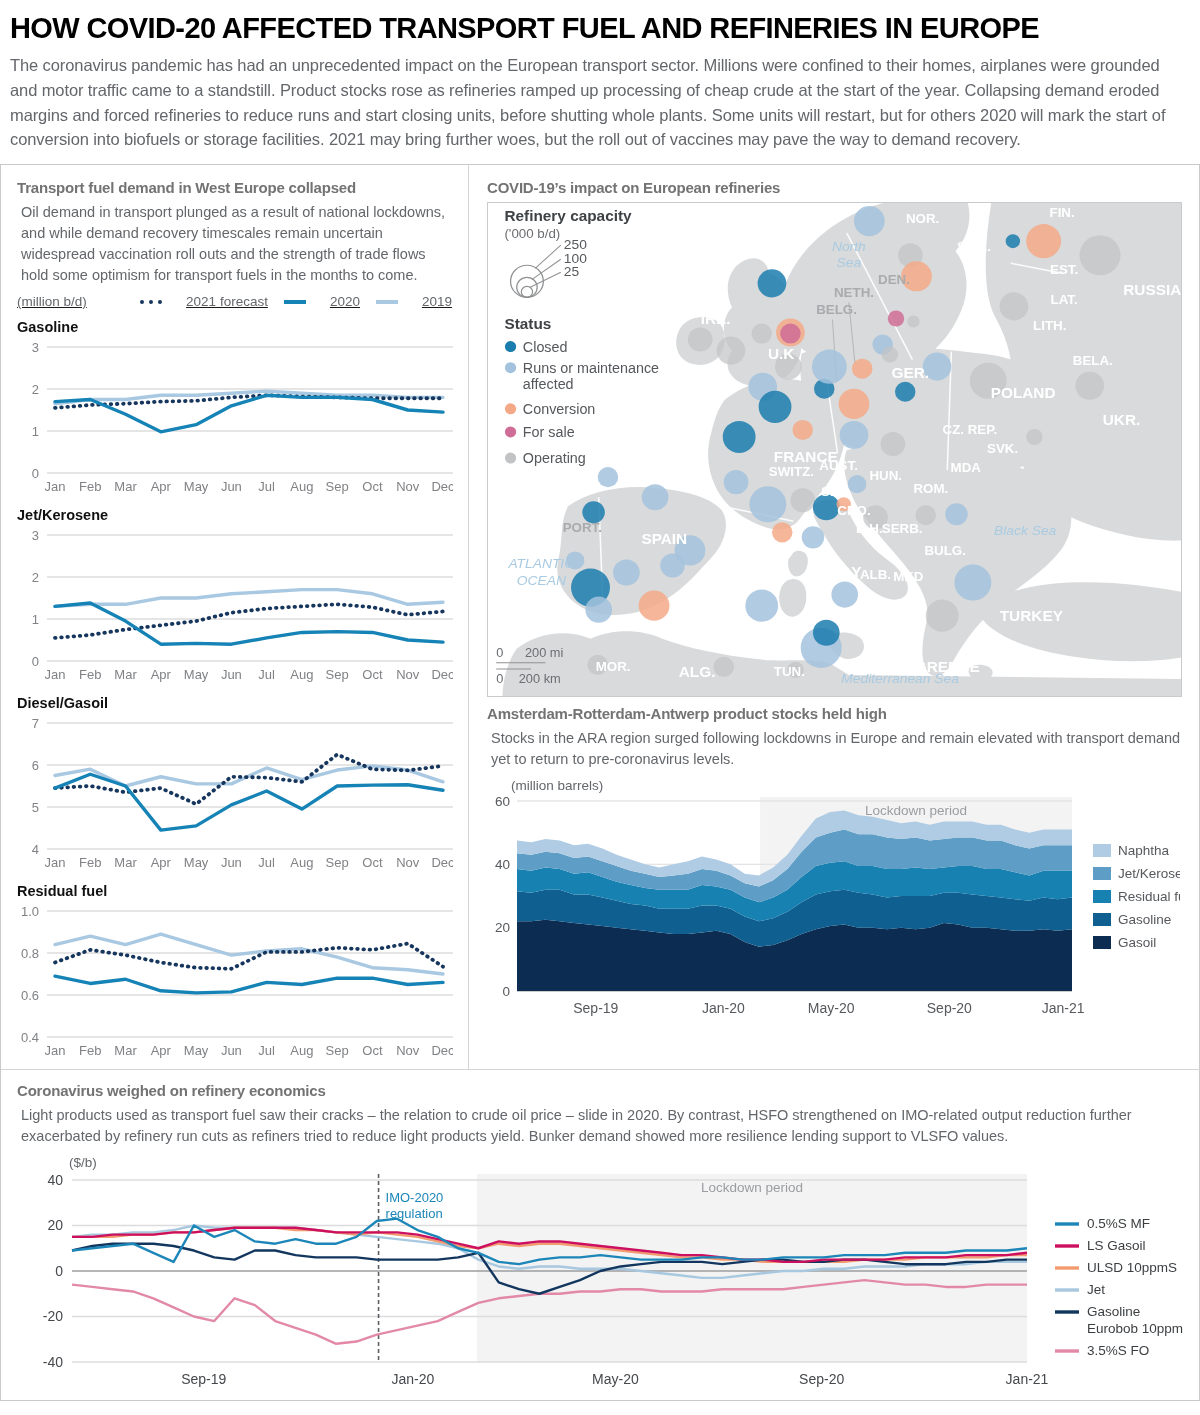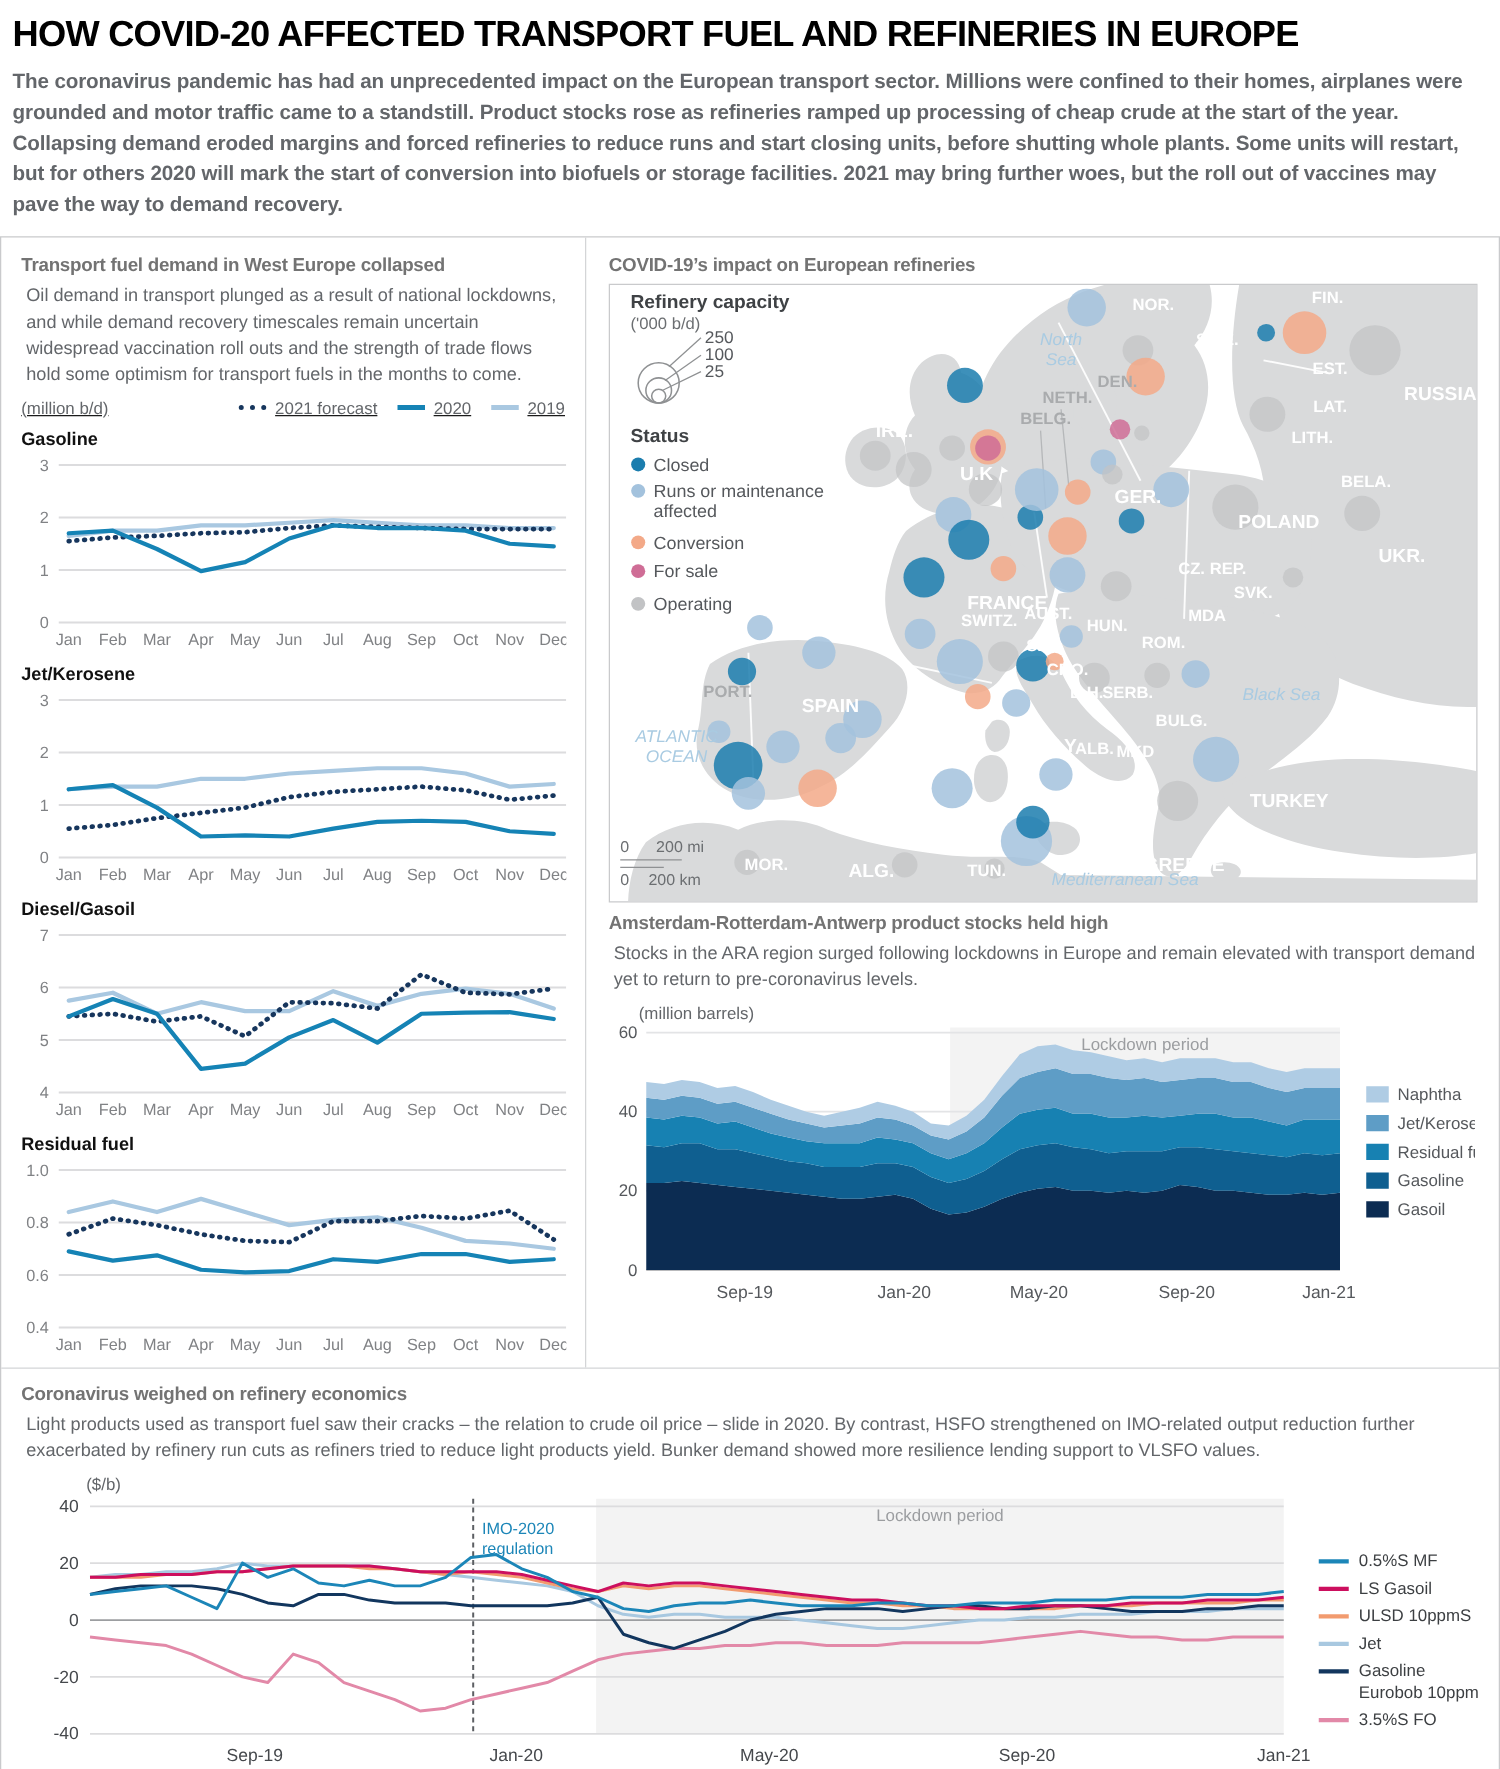--- a/index.html
+++ b/index.html
@@ -1,28 +1,28 @@
 <!DOCTYPE html>
 <html><head>
 <meta charset="utf-8">
 <style>
   html,body{margin:0;padding:0;background:#fff;font-family:"Liberation Sans","DejaVu Sans",sans-serif;color:#1a1a1a;}
   .page{width:1200px;margin:0 auto;padding:8px 0 0 0;}
   h1{font-size:29px;font-weight:700;letter-spacing:-0.6px;margin:4px 10px 8px 10px;color:#000;}
-  .intro{font-size:16.5px;line-height:1.5;color:#63666a;margin:0 10px 12px 10px;letter-spacing:-0.1px;font-weight:bold;}
+  .intro{font-size:16.5px;line-height:1.5;color:#63666a;margin:0 10px 12px 10px;letter-spacing:-0.1px;}
   .board{border:1px solid #c9cacc;display:grid;grid-template-columns:468px 1fr;}
   .col-left{border-right:1px solid #d4d5d7;padding:12px 16px 8px 16px;}
   .col-right{padding:12px 18px 8px 18px;}
   .bottom{grid-column:1 / span 2;border-top:1px solid #d4d5d7;padding:10px 16px 8px 16px;}
   h2{font-size:15px;font-weight:700;margin:2px 0 6px 0;letter-spacing:-0.2px;color:#737373;}
   .desc{font-size:14.5px;line-height:1.45;color:#63666a;margin:0 0 8px 4px;}
   .unit{font-size:13.5px;color:#63666a;}
   .legend-row{display:flex;justify-content:space-between;align-items:center;margin:6px 0 0 0;text-decoration:underline;}
   .legend{display:flex;gap:16px;align-items:center;font-size:13.5px;color:#63666a;}
-  .legend .item{display:flex;gap:7px;align-items:center;}
+  .legend .item{display:flex;gap:24px;align-items:center;}
   .sw{width:22px;height:0;display:inline-block;}
   .sw-dotted{border-top:4px dotted #17365d;}
   .sw-2020{border-top:4px solid #1583b5;}
   .sw-2019{border-top:4px solid #a9c8e1;}
   .mini-chart h3{font-size:14.5px;font-weight:700;margin:10px 0 2px 0;color:#111;}
   .map-panel{border:1px solid #c9cacc;margin-top:4px;width:693px;height:493px;overflow:hidden;background:#fff;}
   .ara-unit{margin:8px 0 0 24px;}
   .cracks-unit{margin:2px 0 0 52px;}
   svg{display:block;}
 </style>

